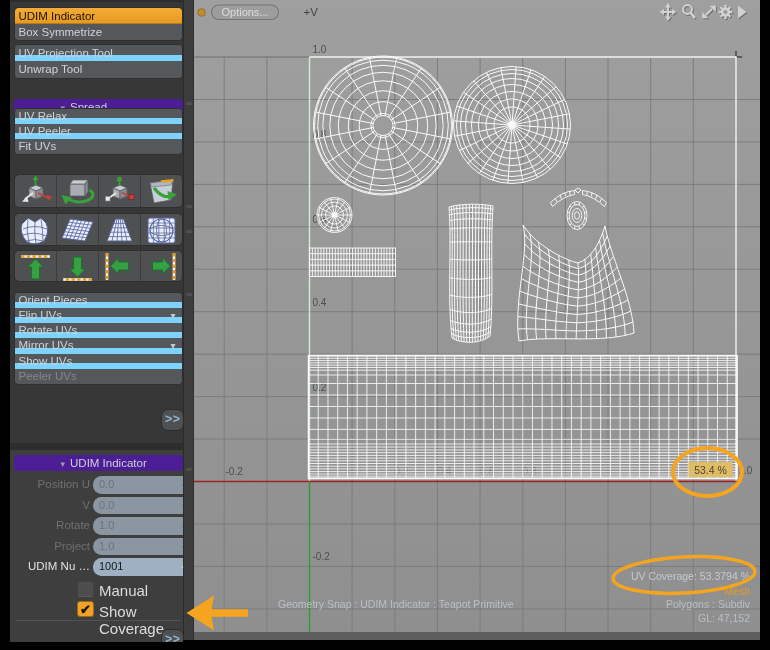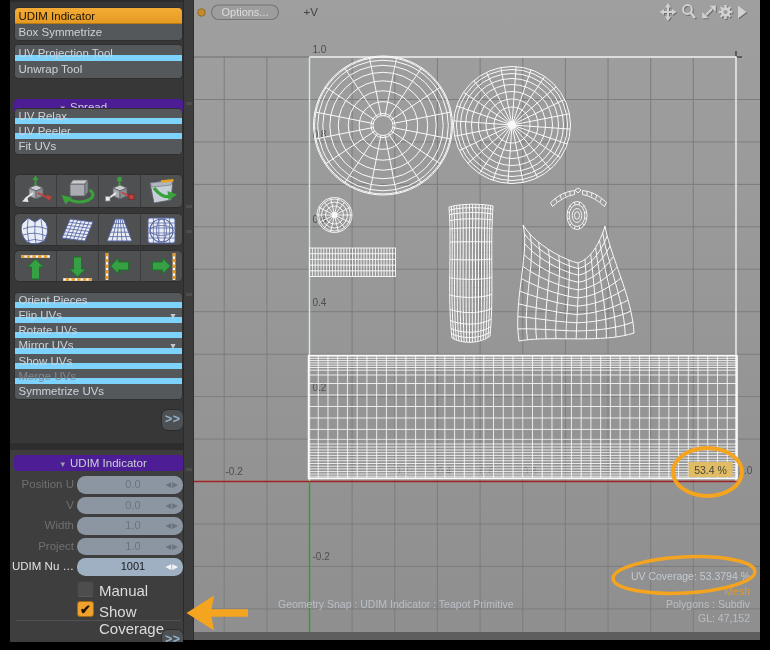--- a/index.html
+++ b/index.html
@@ -27,21 +27,21 @@
 .hdr { position:absolute; left:3.5px; width:169px; height:16px; background:#4c1d95; border-radius:4px;
   color:#ccd1d7; font-size:11.5px; line-height:16px;padding-left:40px; }
 .hdr .tri { color:#9aa0a6; font-size:9px; margin:0 5px 0 7px; }
 .irow { position:absolute; left:3.5px; width:169px; background:#4e5052; border-radius:5px;
   border:1px solid #2f2f2f; display:flex; overflow:hidden; }
 .icell { flex:1; border-right:1px solid #3a3c3e; display:flex; align-items:center; justify-content:center; }
 .icell:last-child { border-right:none; }
 .ffbtn { position:absolute; width:23px; height:22px; background:#4e5154; border:1.5px solid #2b2b2b;
   border-radius:7px; color:#94b3cc; font-size:12.5px; font-weight:bold; text-align:center; line-height:19px;
   letter-spacing:0.5px; font-style:italic; }
-.prow { position:absolute; left:0; width:173px; height:20.6px;text-align:center; }
+.prow { position:absolute; left:16px; width:173px; height:20.6px; }
 .plabel { position:absolute; right:109px; top:3px; font-size:11.5px; color:#707070; white-space:nowrap; }
 .plabel.act { color:#e2e2e2; }
 .pfield { position:absolute; left:67px; top:1px; width:106px; height:17.5px; background:#8b96a2;
   border-radius:8.5px; font-size:11px; color:#69747f; line-height:17.5px; padding-left:6px; position:absolute; }
 .pfield .arr { position:absolute; right:4px; top:0; font-size:7.5px; color:#68737e; letter-spacing:1px; }
 .pfield.act { background:#9fb0c2; color:#15191d; }
 .pfield.act .arr { color:#f2f5f8; }
 .cb { position:absolute; left:67px; width:17px; height:16.5px; background:#4d4d4d; border-radius:3px;
   border:1px solid #414141; border-bottom-color:#5a5a5a; }
 .cb.on { background:#f0a02c; border:1px solid #a06a12; color:#201600; font-size:13px; font-weight:bold;
@@ -216,38 +216,37 @@
             </g>
           </svg>
         </div>
       </div>
   <div class="grp" style="top:289.5px">
     <div class="lb rd"><span>Orient Pieces</span></div>
     <div class="lb rd"><span>Flip UVs</span><span class="dd">▾</span></div>
     <div class="lb rd"><span>Rotate UVs</span></div>
     <div class="lb rd"><span>Mirror UVs</span><span class="dd">▾</span></div>
     <div class="lb rd"><span>Show UVs</span></div>
-    <div class="lb rd dis"><span>Merge UVs</span></div>
-    <div class="lb rd"><span>Symmetrize UVs</span></div>
+    <div class="lb rd dis"><span>Peeler UVs</span></div>
   </div>
   <div class="ffbtn" style="left:151px; top:407px">&gt;&gt;</div>
  </div>
  <div id="splitter"></div>
  <div id="pbot">
   <div class="hdr" style="top:5px"><span class="tri">▾</span>UDIM Indicator</div>
   <div class="prow" style="top:25px">
         <span class="plabel">Position U</span>
     <span class="pfield">0.0<span class="arr">◀▶</span></span>
       </div>
   <div class="prow" style="top:45.6px">
         <span class="plabel">V</span>
     <span class="pfield">0.0<span class="arr">◀▶</span></span>
       </div>
   <div class="prow" style="top:66.2px">
-        <span class="plabel">Width</span>
+        <span class="plabel">Rotate</span>
     <span class="pfield">1.0<span class="arr">◀▶</span></span>
       </div>
   <div class="prow" style="top:86.8px">
         <span class="plabel">Project</span>
     <span class="pfield">1.0<span class="arr">◀▶</span></span>
       </div>
   <div class="prow" style="top:107.4px">
         <span class="plabel act" style="left:2px; right:auto">UDIM Nu</span>
     <span class="plabel act">…</span>
     <span class="pfield act">1001<span class="arr">◀▶</span></span>

